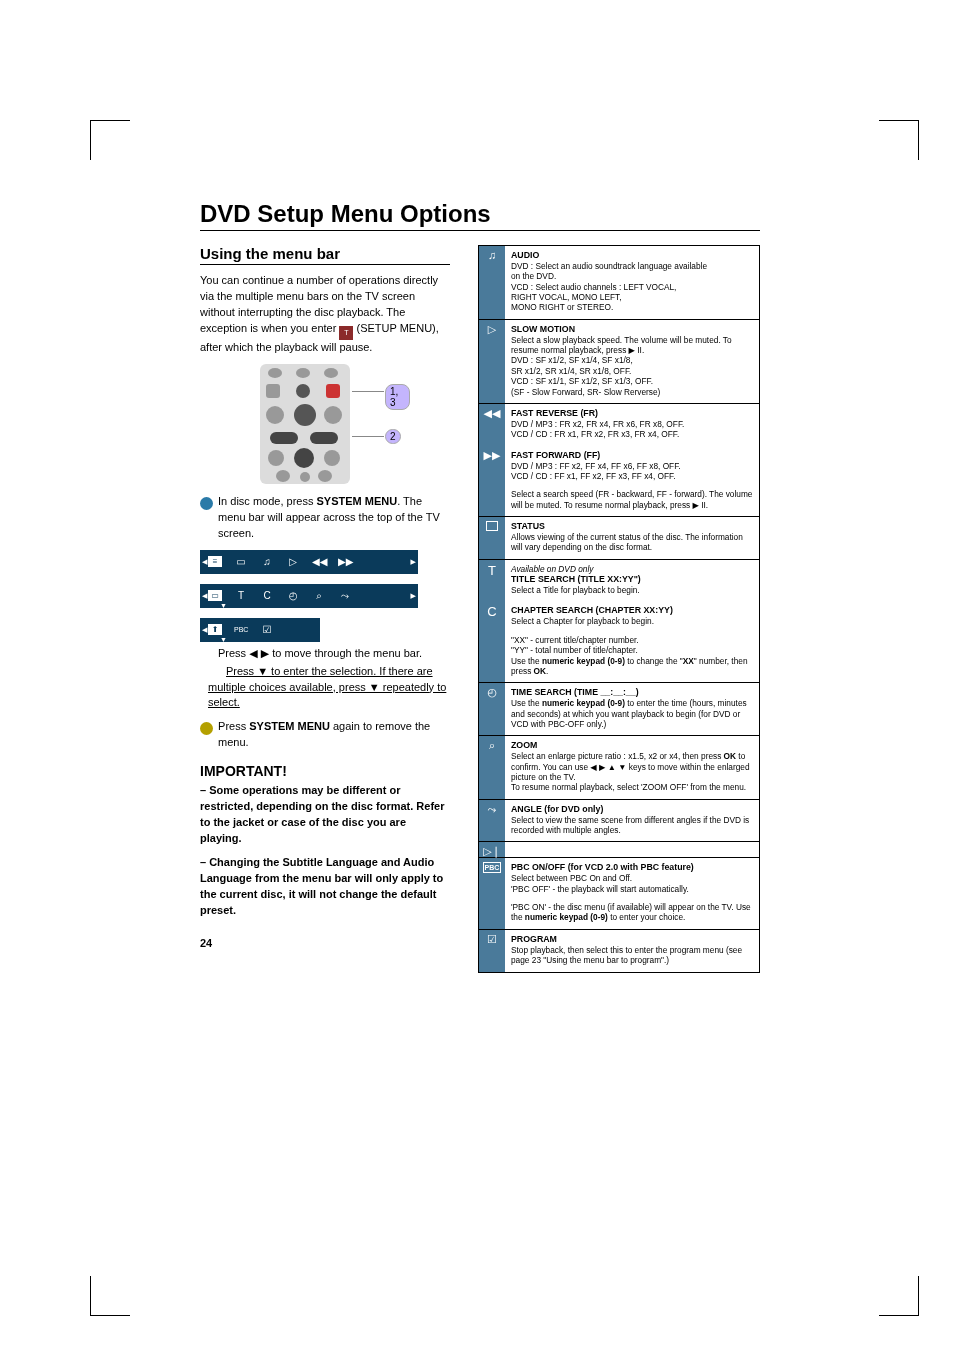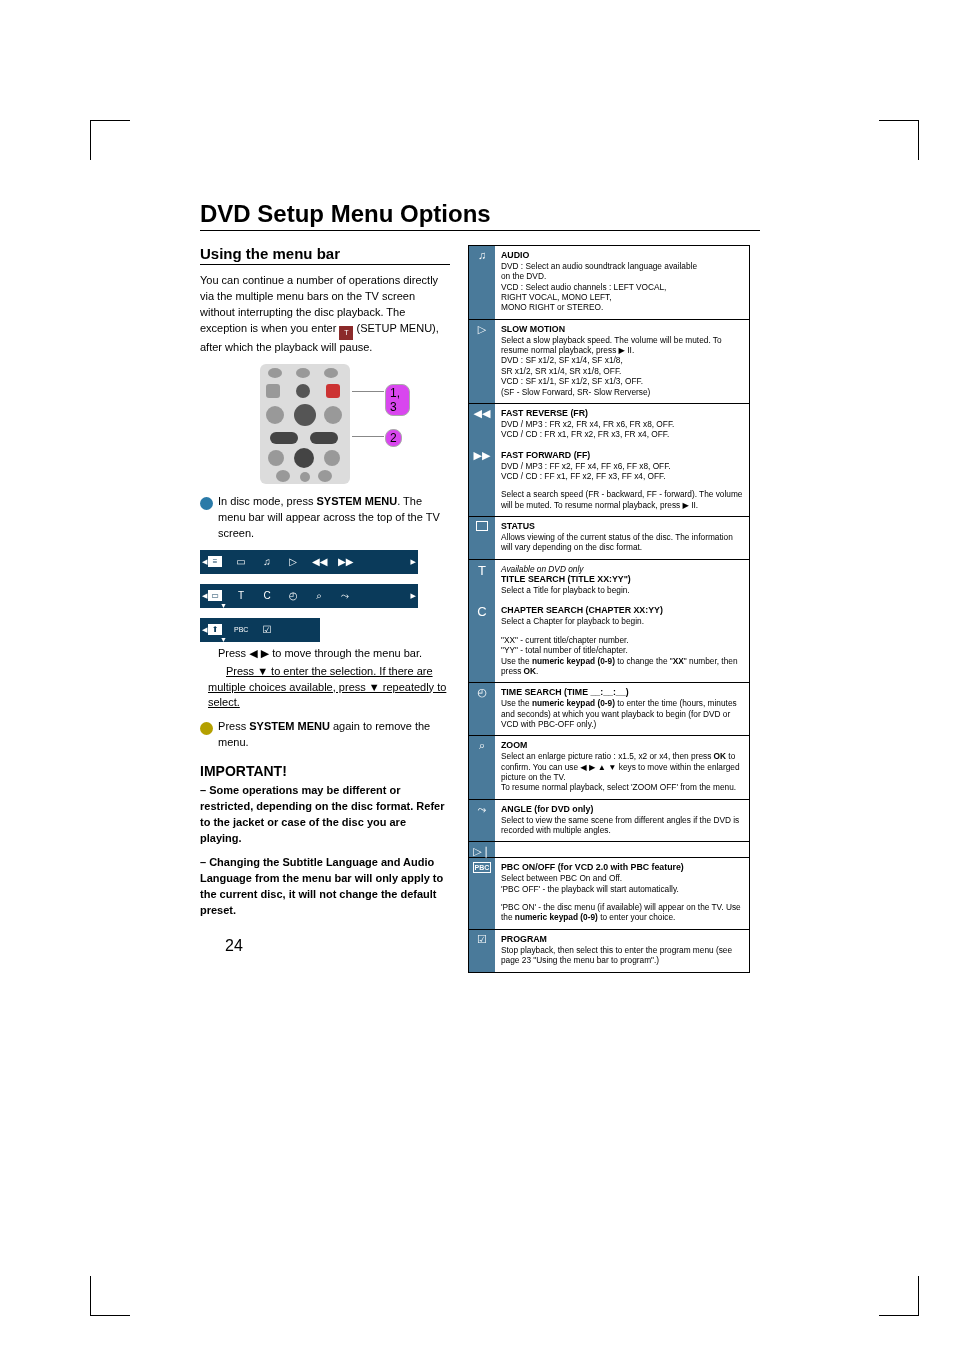--- a/index.html
+++ b/index.html
@@ -29,21 +29,21 @@
   }
   h1 {
     font-size: 24px;
     font-weight: bold;
     border-bottom: 1.5px solid #000;
     padding-bottom: 2px;
     margin-bottom: 14px;
   }
   .cols {
     display: flex;
-    gap: 18px;
+    gap: 28px;
   }
   .left { width: 250px; flex-shrink: 0; }
   .right { width: 282px; flex-shrink: 0; }
 
   h2 {
     font-size: 15px;
     font-weight: bold;
     border-bottom: 1px solid #000;
     padding-bottom: 2px;
     margin-bottom: 8px;
@@ -90,21 +90,21 @@
     border-radius: 6px;
   }
   .remote-body .rbtn {
     position: absolute;
     width: 18px; height: 12px;
     border-radius: 6px;
     background: #999;
   }
   .remote-body .sq { width:14px; height:14px; border-radius:3px;}
   .callout-line { position:absolute; height:1px; background:#888; }
-  .callout-bubble { background:#d946ef; border:1px solid #aaa; border-radius:8px; font-size:12px; padding:1px 4px; position:absolute; }
+  .callout-bubble { background:#c4b5fd; border:1px solid #aaa; border-radius:8px; font-size:10px; padding:1px 4px; position:absolute; }
 
   .bars { margin: 8px 0 10px 0; width: 218px;}
   .bar {
     height: 24px;
     margin-bottom: 10px;
     position: relative;
     background: #0a3a5a;
     display: flex;
     align-items: center;
     justify-content: flex-start;
@@ -114,21 +114,21 @@
   .bar.short{ background: linear-gradient(to right,#0a3a5a 0,#0a3a5a 55%,transparent 55%); }
   .bar .bicon { color:#fff; font-size:10px; width:14px; text-align:center; }
   .bar .bicon.sel { background:#fff; color:#0a3a5a; padding:1px 2px; font-size:8px;}
   .bar .arrow { position:absolute; color:#fff; font-size:7px; }
   .bar .arrow.l{left:2px;} .bar .arrow.r{right:2px;}
   .bar .arrow.b{left:20px; bottom:-1px;}
 
   .important h3 { font-size:14px; font-weight:bold; margin-top:12px; margin-bottom:4px;}
   .important p { font-weight:bold; font-size:11px;}
 
-  .page-num { font-size:16px; font-weight:normal; margin-top:18px;margin-left:25px;}
+  .page-num { font-size:11px; font-weight:bold; margin-top:18px;}
 
   
   .rtable {
     border: 1.5px solid #000;
     width: 282px;
   }
   .rrow {
     display: flex;
     border-bottom: 1px solid #000;
   }

